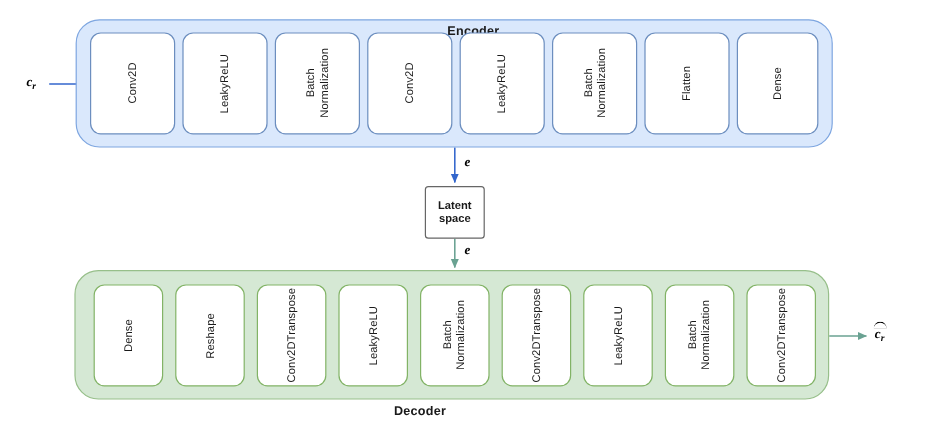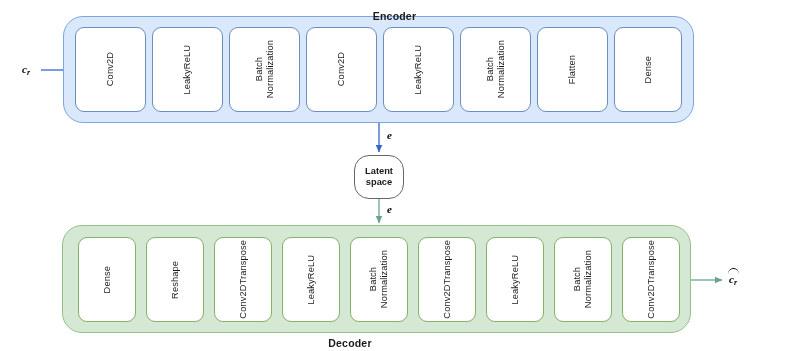--- a/index.html
+++ b/index.html
@@ -46,21 +46,21 @@
     position: absolute;
     font-size: 10.5px;
     font-weight: bold;
     color: #1a1a1a;
     text-align: center;
     letter-spacing: 0.2px;
     white-space: nowrap;
   }
   .group-title.encoder-title {
     left: 0;
-    top: 10px;
+    top: 20px;
     width: 789px;
   }
   .group-title.decoder-title {
     left: 0;
     top: 337px;
     width: 700px;
   }
 
   
   .block {
@@ -96,21 +96,21 @@
   
   .latent {
     position: absolute;
     left: 354px;
     top: 155px;
     width: 50px;
     height: 44px;
     box-sizing: border-box;
     background: #ffffff;
     border: 1.2px solid #666666;
-    border-radius: 15px;
+    border-radius: 3px;
     display: flex;
     align-items: center;
     justify-content: center;
     text-align: center;
     font-size: 9.3px;
     font-weight: bold;
     color: #1a1a1a;
     line-height: 11.5px;
     white-space: pre-line;
   }

